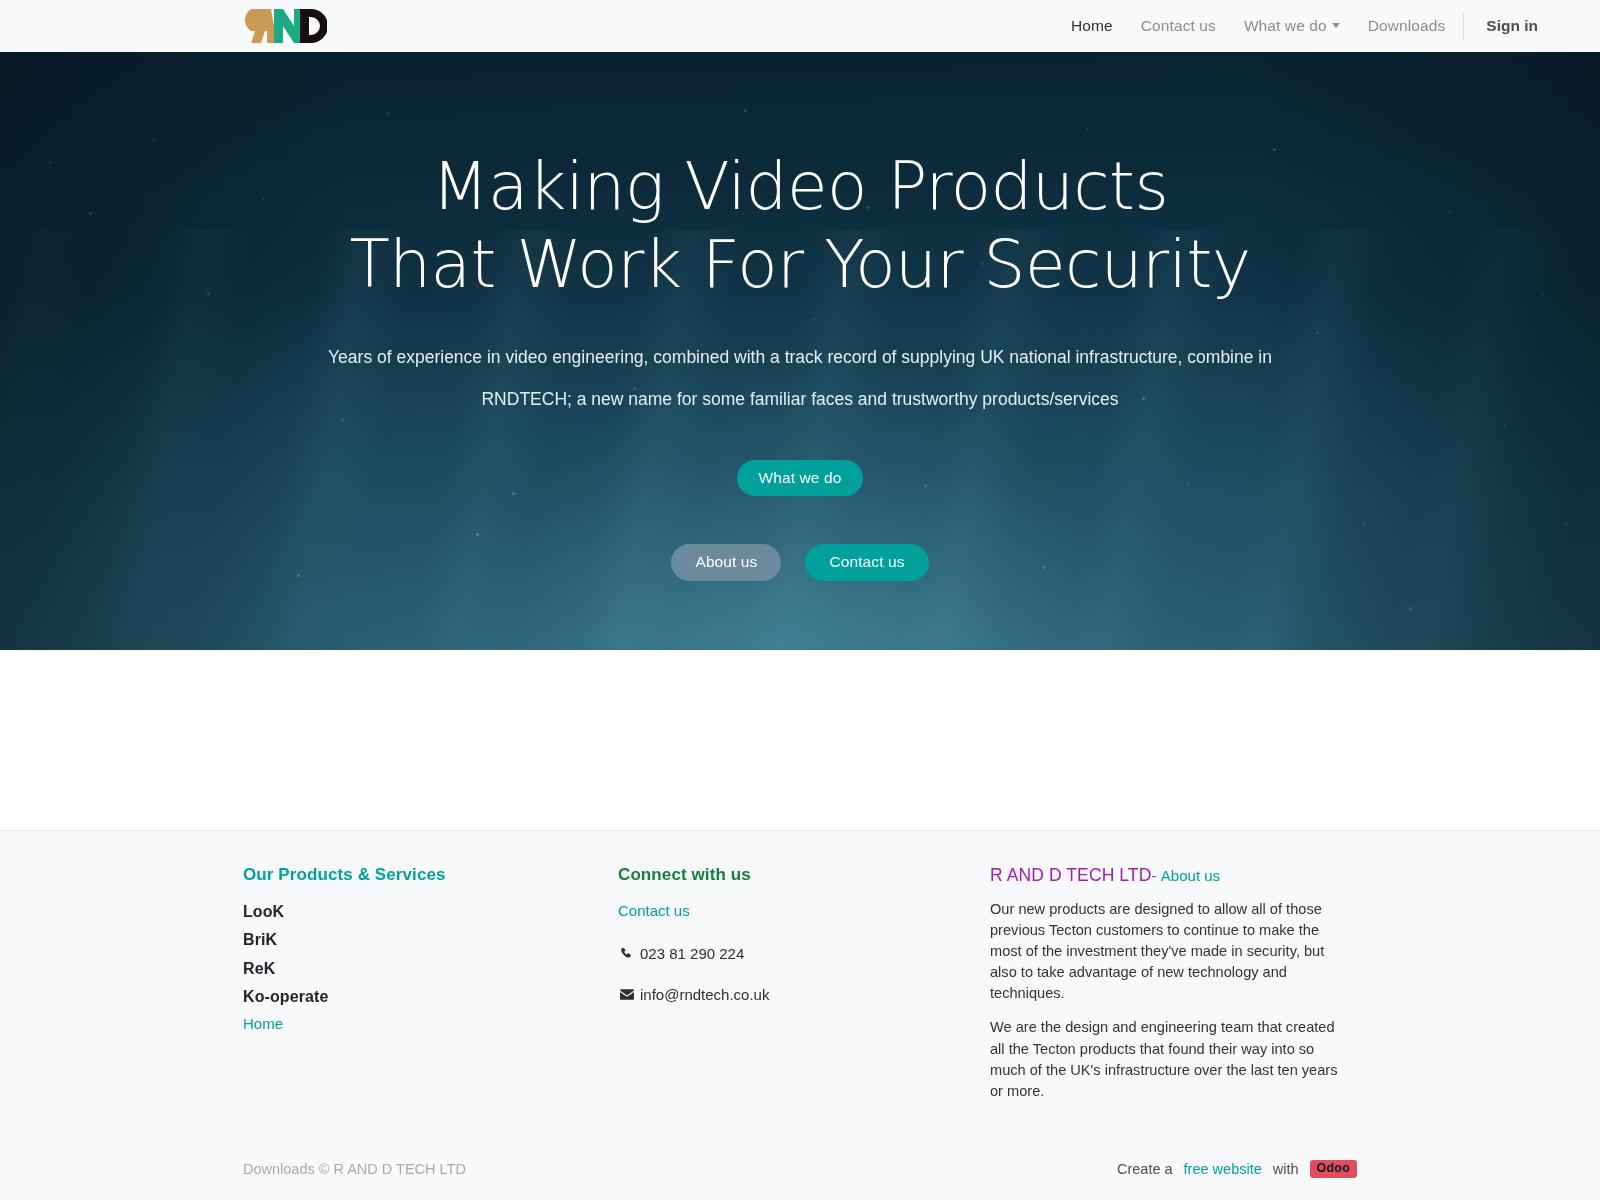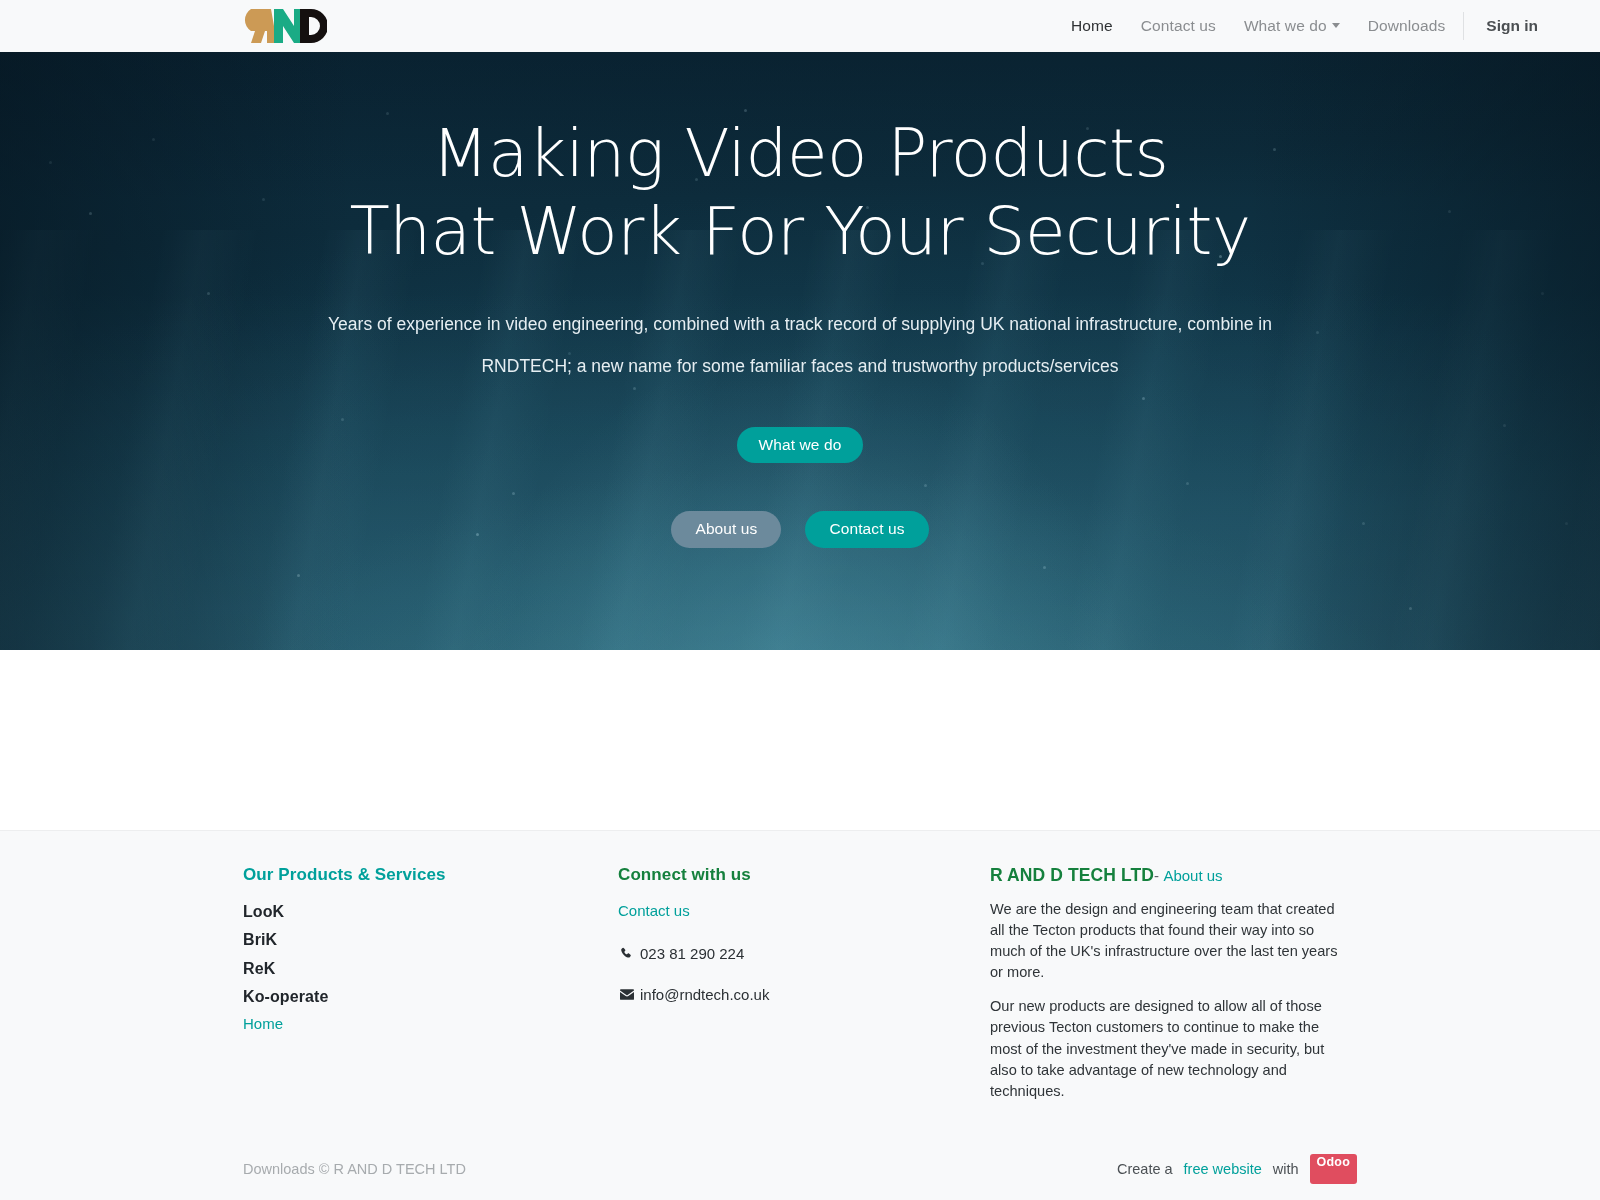--- a/index.html
+++ b/index.html
@@ -144,21 +144,21 @@
     background: rgba(200,235,245,0.55);
   }
 
   .hero-inner {
     position: relative;
     z-index: 3;
     height: 100%;
     display: flex;
     flex-direction: column;
     align-items: center;
-    padding-top: 63px;
+    padding-top: 96px;
   }
 
   .hero-title {
     font-family: "DejaVu Sans", sans-serif;
     font-weight: 300;
     font-size: 66px;
     line-height: 1.18;
     color: #ffffff;
     text-align: center;
     letter-spacing: -0.5px;
@@ -273,22 +273,22 @@
     align-items: center;
     justify-content: center;
     width: 17px;
     margin-right: 5px;
     color: #2b3034;
     flex: 0 0 17px;
   }
 
   .f-company-title {
     font-size: 17.5px;
-    font-weight: bold;
-    color: #15803d;
+    font-weight: normal;
+    color: #a21caf;
     letter-spacing: 0.1px;
     display: inline;
   }
   .f-dash { color: #5d6266; font-size: 15px; }
   .f-about-link {
     color: #00a09b;
     font-size: 15px;
     text-decoration: none;
   }
 
@@ -321,25 +321,25 @@
   }
   .attr-link {
     color: #00a09b;
     text-decoration: none;
   }
   .odoo-badge {
     display: inline-flex;
     align-items: center;
     justify-content: center;
     background: #e04d5f;
-    color: #ffffff;
+    color: #0f172a;
     font-size: 12.5px;
     font-weight: bold;
     border-radius: 3px;
-    padding: 2px 7px 16px 7px;
+    padding: 2px 7px 3px 7px;
     line-height: 1;
     letter-spacing: 0.2px;
     text-decoration: none;
   }
 </style>
 </head>
 <body>
 
 <div class="page">
 
@@ -474,22 +474,22 @@
             </svg>
           </span>
           <span>info@rndtech.co.uk</span>
         </div>
       </div>
 
       <div class="fcol-3">
         <div>
           <span class="f-company-title">R AND D TECH LTD</span><span class="f-dash">-</span> <a class="f-about-link" href="#">About us</a>
         </div>
+        <p class="f-para">Our new products are designed to allow all of those previous Tecton customers to continue to make the most of the investment they've made in security, but also to take advantage of new technology and techniques.</p>
         <p class="f-para">We are the design and engineering team that created all the Tecton products that found their way into so much of the UK's infrastructure over the last ten years or more.</p>
-        <p class="f-para">Our new products are designed to allow all of those previous Tecton customers to continue to make the most of the investment they've made in security, but also to take advantage of new technology and techniques.</p>
       </div>
 
     </div>
 
     <div class="footer-bottom">
       <div class="copyright">Downloads © R AND D TECH LTD</div>
       <div class="attribution">
         <span>Create a</span>
         <a class="attr-link" href="#">free website</a>
         <span>with</span>

